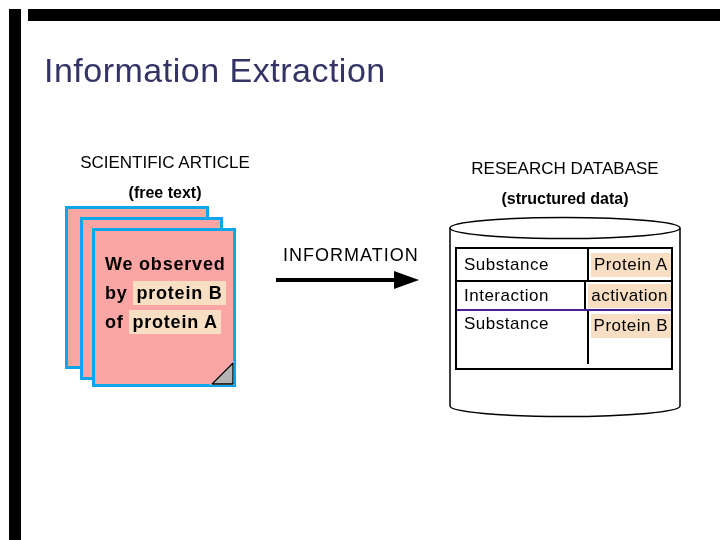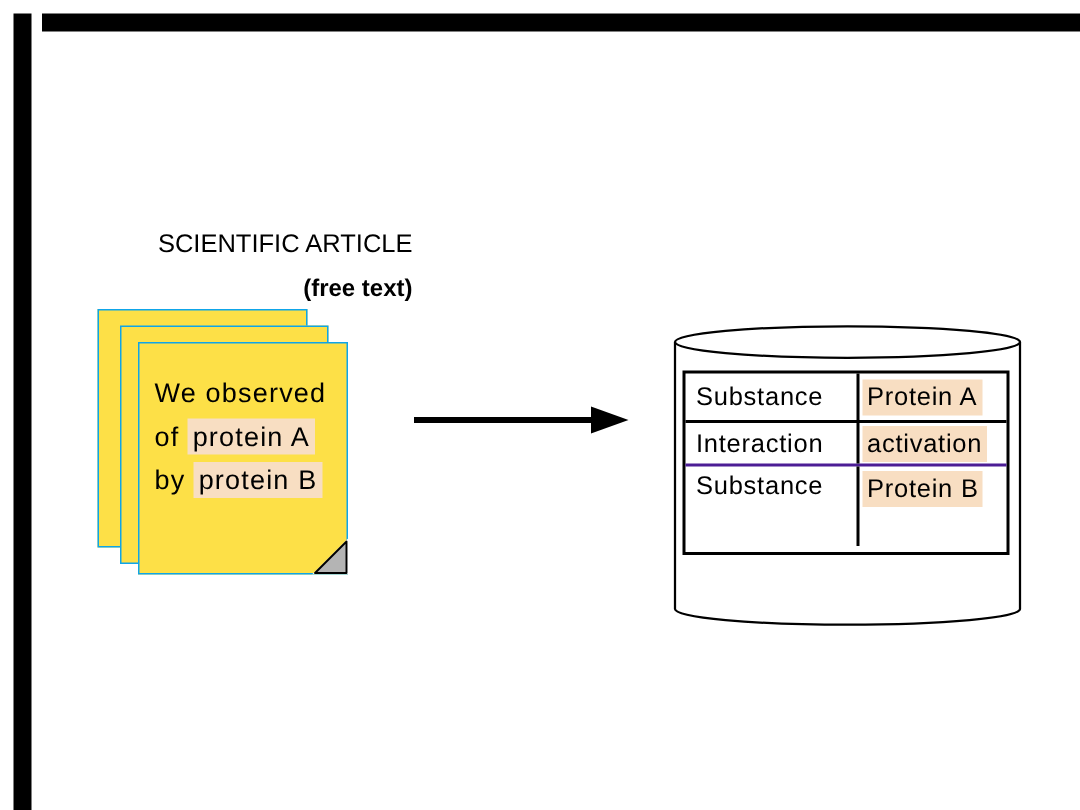--- a/index.html
+++ b/index.html
@@ -7,26 +7,26 @@
        font-family:"Liberation Sans","DejaVu Sans",sans-serif;color:#000;}
   .slide{position:absolute;inset:0;background:#fff;}
 
   
   .frame-top{position:absolute;left:28px;top:9px;width:692px;height:12px;background:#000;}
   .frame-left{position:absolute;left:9px;top:9px;width:12px;height:531px;background:#000;}
 
   .title{position:absolute;left:44px;top:50px;margin:0;font-size:34px;line-height:40px;
          font-weight:normal;color:#333366;letter-spacing:0.5px;white-space:nowrap;}
 
-  .col-head{position:absolute;text-align:right;font-size:17px;line-height:22px;}
+  .col-head{position:absolute;text-align:center;font-size:17px;line-height:22px;}
   .article-head{left:55px;top:152px;width:220px;}
   .db-head{left:445px;top:158px;width:240px;}
   .subhead{font-size:16px;margin-top:8px;font-weight:bold;}
 
-  .page{position:absolute;background:#fde047;border:1px solid #0ea5e9;}
+  .page{position:absolute;background:#fca5a5;border:3px solid #0ea5e9;font-weight:bold;}
   .page-back{left:65px;top:206px;width:138px;height:157px;}
   .page-mid{left:80px;top:217px;width:137px;height:157px;}
   .page-front{left:92px;top:228px;width:138px;height:153px;}
   .page-text{position:absolute;left:10px;top:19px;font-size:18px;line-height:29px;
              letter-spacing:0.8px;white-space:nowrap;}
   .hl{background:#F8DEC2;padding:2px 3px;}
   .fold{position:absolute;right:-1px;bottom:-1px;width:24px;height:24px;}
 
   .proc-label{position:absolute;font-size:18px;letter-spacing:1px;white-space:nowrap;}
   .proc-top{left:283px;top:245px;}
@@ -36,57 +36,63 @@
   .cylinder{position:absolute;left:448px;top:216px;width:234px;height:204px;}
 
   .dbtable{position:absolute;left:455px;top:247px;width:218px;height:123px;
            border:2px solid #000;background:#fff;box-sizing:border-box;}
   .trow{display:flex;box-sizing:border-box;}
   .trow.r1{height:33px;border-bottom:2px solid #000;}
   .trow.r2{height:29px;border-bottom:2px solid #4c1d95;}
   .trow.r3{height:53px;}
   .tcell{display:flex;align-items:center;font-size:17px;letter-spacing:0.5px;
          box-sizing:border-box;white-space:nowrap;}
-  .tcell-field{width:116px;border-right:2px solid #000;padding-left:7px;}
+  .tcell-field{width:132px;border-right:2px solid #000;padding-left:7px;}
   .tcell-value{flex:1;padding-left:2px;}
   .trow.r3 .tcell{align-items:flex-start;padding-top:3px;}
 </style>
 </head>
 <body>
 
 <div class="slide">
 
   <div class="frame-top"></div>
   <div class="frame-left"></div>
 
+  <h1 class="title">Information Extraction</h1>
 
   <div class="col-head article-head">
     <div>SCIENTIFIC ARTICLE</div>
     <div class="subhead">(free text)</div>
   </div>
 
   <div class="page page-back"></div>
   <div class="page page-mid"></div>
   <div class="page page-front">
     <div class="page-text">
       <div><span>We observed</span></div>
+      <div><span>by </span><span class="hl">protein B</span></div>
       <div><span>of </span><span class="hl">protein A</span></div>
-      <div><span>by </span><span class="hl">protein B</span></div>
     </div>
     <svg class="fold" viewBox="0 0 24 24">
       <polygon points="0,24 24,0 24,24" fill="#ffffff"></polygon>
       <polygon points="2,23 23,2 23,23" fill="#b4b4b4" stroke="#000" stroke-width="1.3" stroke-linejoin="round"></polygon>
     </svg>
   </div>
 
+  <div class="proc-label proc-top">INFORMATION</div>
   <svg class="arrow-svg" viewBox="0 0 150 24">
     <rect x="4" y="10" width="120" height="4" fill="#000"></rect>
     <polygon points="122,3 147,12 122,21" fill="#000"></polygon>
   </svg>
 
+  <div class="col-head db-head">
+    <div>RESEARCH DATABASE</div>
+    <div class="subhead">(structured data)</div>
+  </div>
 
   <svg class="cylinder" viewBox="0 0 234 204">
     <path d="M2,12 L2,190 A115,10.5 0 0,0 232,190 L232,12" fill="#ffffff" stroke="#000" stroke-width="1.5"></path>
     <ellipse cx="117" cy="12" rx="115" ry="10.5" fill="#ffffff" stroke="#000" stroke-width="1.5"></ellipse>
   </svg>
 
   <div class="dbtable">
     <div class="trow r1">
       <div class="tcell tcell-field">Substance</div>
       <div class="tcell tcell-value">

